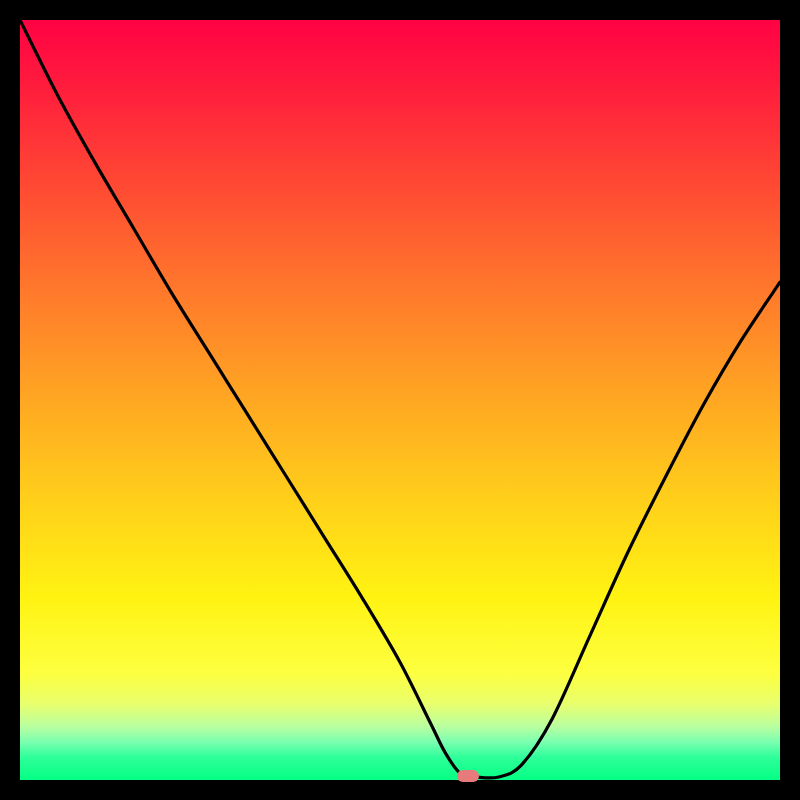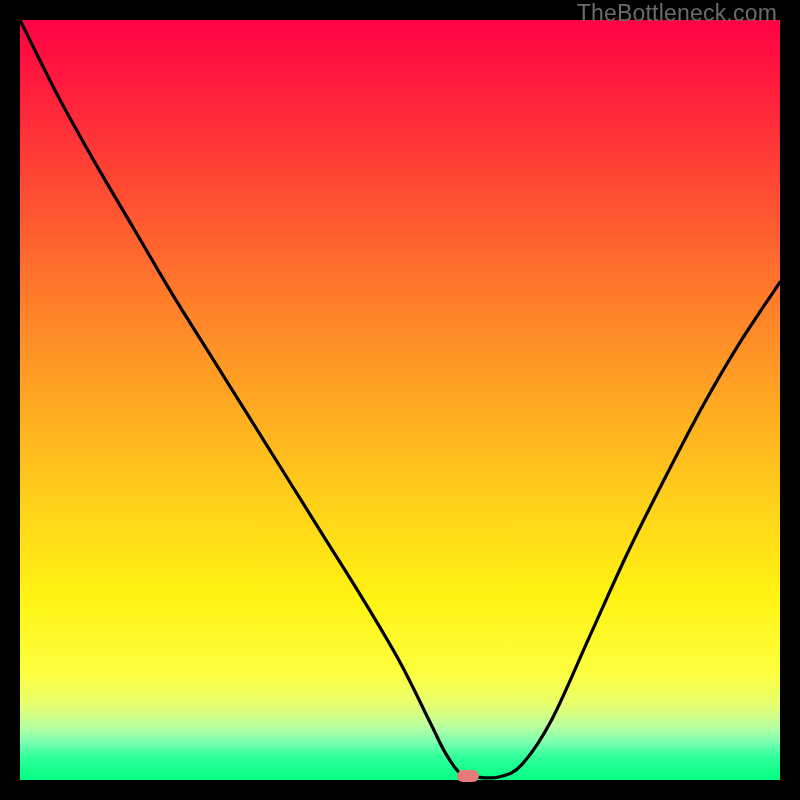--- a/index.html
+++ b/index.html
@@ -75,15 +75,14 @@
   <div class="plot">
 
     <svg class="curve" viewBox="0 0 760 760" preserveAspectRatio="none">
       <path id="curvePath" d="M 0.00 0.00 C 6.33 12.67, 25.33 51.93, 38.00 76.00 C 50.67 100.07, 63.33 122.23, 76.00 144.40 C 88.67 166.57, 101.33 187.47, 114.00 209.00 C 126.67 230.53, 139.33 252.70, 152.00 273.60 C 164.67 294.50, 177.33 314.13, 190.00 334.40 C 202.67 354.67, 215.33 374.93, 228.00 395.20 C 240.67 415.47, 253.33 435.73, 266.00 456.00 C 278.67 476.27, 291.33 496.53, 304.00 516.80 C 316.67 537.07, 329.33 556.70, 342.00 577.60 C 354.67 598.50, 368.60 621.30, 380.00 642.20 C 391.40 663.10, 402.80 687.80, 410.40 703.00 C 418.00 718.20, 420.53 724.91, 425.60 733.40 C 430.67 741.89, 435.73 749.99, 440.80 753.92 C 445.87 757.85, 449.67 756.45, 456.00 756.96 C 462.33 757.47, 471.20 758.99, 478.80 756.96 C 486.40 754.93, 492.73 754.43, 501.60 744.80 C 510.47 735.17, 520.60 720.73, 532.00 699.20 C 543.40 677.67, 557.33 643.47, 570.00 615.60 C 582.67 587.73, 595.33 558.60, 608.00 532.00 C 620.67 505.40, 633.33 480.70, 646.00 456.00 C 658.67 431.30, 671.33 406.60, 684.00 383.80 C 696.67 361.00, 709.33 339.47, 722.00 319.20 C 734.67 298.93, 753.67 271.70, 760.00 262.20 " fill="none" stroke="#000" stroke-width="3.2" stroke-linecap="round" stroke-linejoin="round"></path>
     </svg>
 
     <div class="marker" id="marker" style="left: 448.4px; top: 756.2px; background: rgb(231, 122, 123);"></div>
 
   </div>
 
-  <div class="watermark">TheBottleneck.com</div>
 
 </div>
 
 </body></html>

